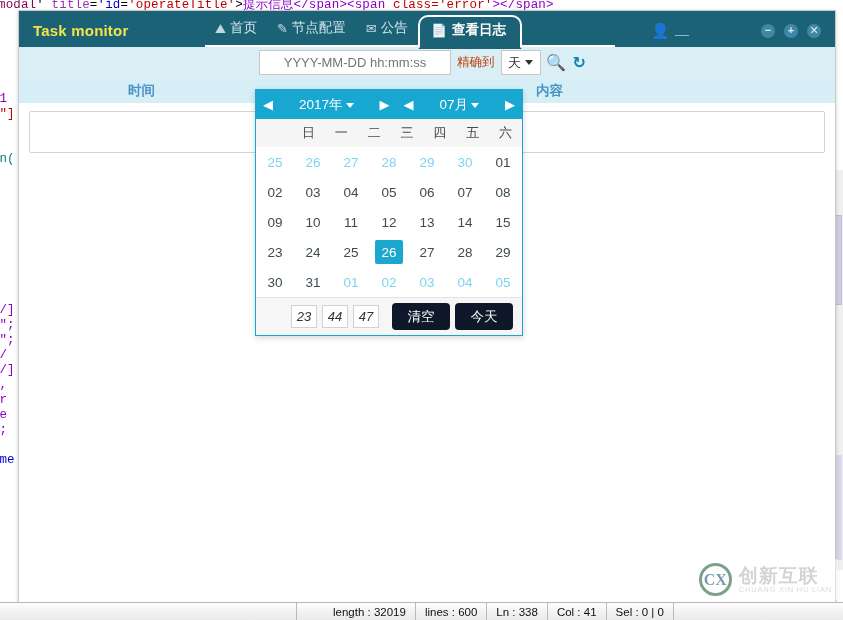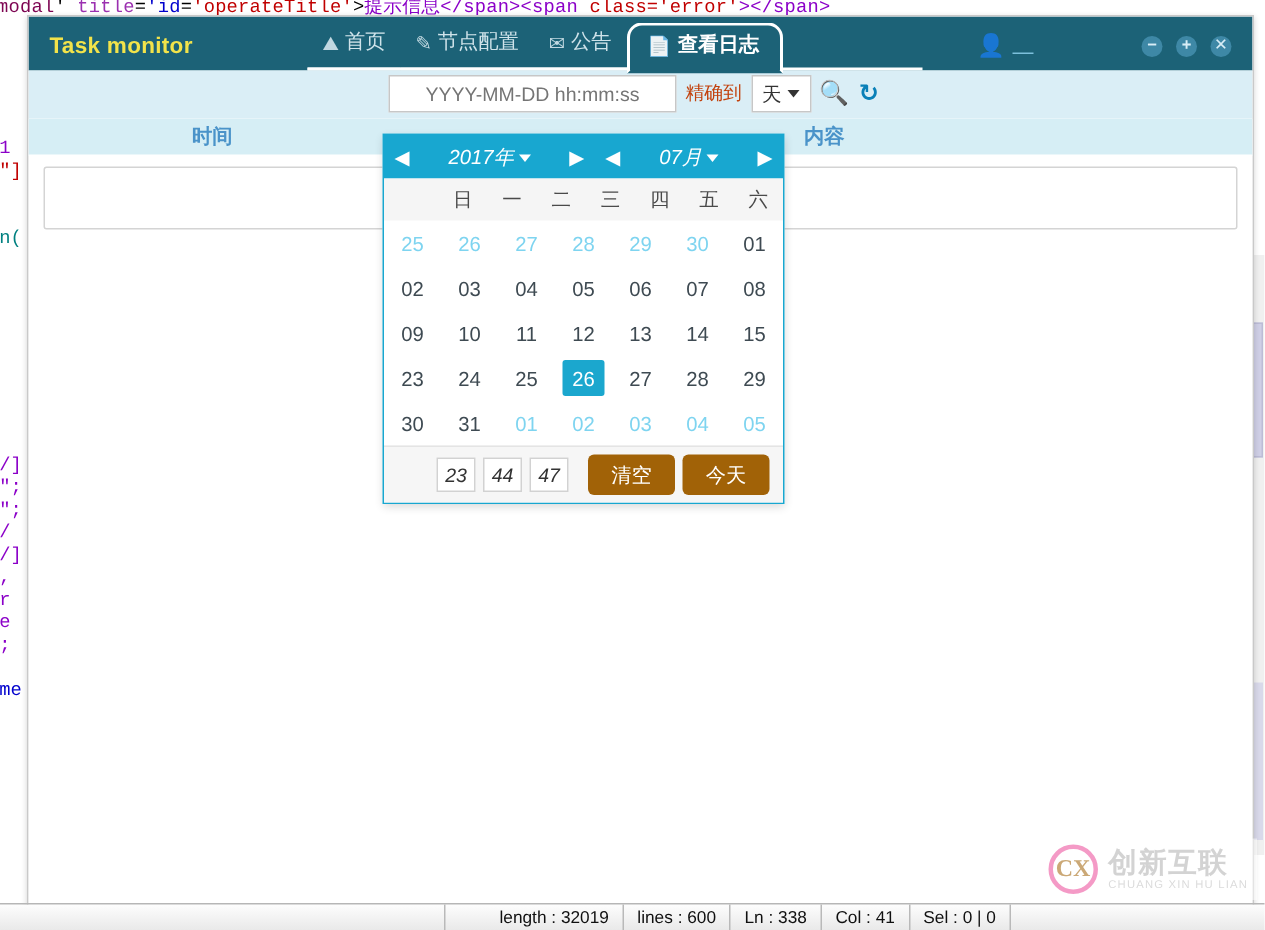--- a/index.html
+++ b/index.html
@@ -258,21 +258,20 @@
   }
   .dp-arrow {
     width: 24px; text-align: center;
     font-size: 13px; cursor: pointer; color: #fff;
     user-select: none;
   }
   .dp-sel {
     flex: 1 1 auto;
     text-align: right;
     font-size: 13.5px;
-    font-style: italic;
     display: flex; align-items: center; justify-content: center; gap: 3px;
     cursor: pointer;
   }
   .dp-sel .caret {
     width: 0; height: 0;
     border-left: 4px solid transparent;
     border-right: 4px solid transparent;
     border-top: 5px solid #fff;
     margin-top: 2px;
   }
@@ -316,21 +315,21 @@
     border: 1px solid #d2d2d2;
     background: #fff;
     font-size: 13px;
     font-style: italic;
     color: #333;
     text-align: center;
     display: flex; align-items: center; justify-content: center;
   }
   .dp-btn {
     height: 27px; min-width: 58px;
-    background: #a16207;
+    background: #0f172a;
     color: #fff;
     font-size: 13.5px;
     border: none; border-radius: 4px;
     display: flex; align-items: center; justify-content: center;
     cursor: pointer;
   }
   .dp-btn.clear { margin-left: 8px; }
 
   
   #watermark {
@@ -338,22 +337,22 @@
     right: 5px; bottom: 20px;
     display: flex; align-items: center; gap: 7px;
     opacity: .55;
     pointer-events: none;
     background: rgba(255,255,255,.85);
     padding: 4px 6px;
   }
   #wm-logo {
     width: 33px; height: 33px;
     border-radius: 50%;
-    border: 3px solid #ec4899;
-    color: #a16207;
+    border: 3px solid #14532d;
+    color: #0c4a6e;
     font-size: 16px; font-weight: bold;
     display: flex; align-items: center; justify-content: center;
     font-family: "Liberation Serif", serif;
   }
   #wm-text { display: flex; flex-direction: column; line-height: 1.05; }
   #wm-cn { font-size: 19px; font-weight: bold; color: #b0b0b0; letter-spacing: 1px; }
   #wm-en { font-size: 7.5px; color: #bdbdbd; letter-spacing: .8px; }
 </style>
 </head>
 <body>

